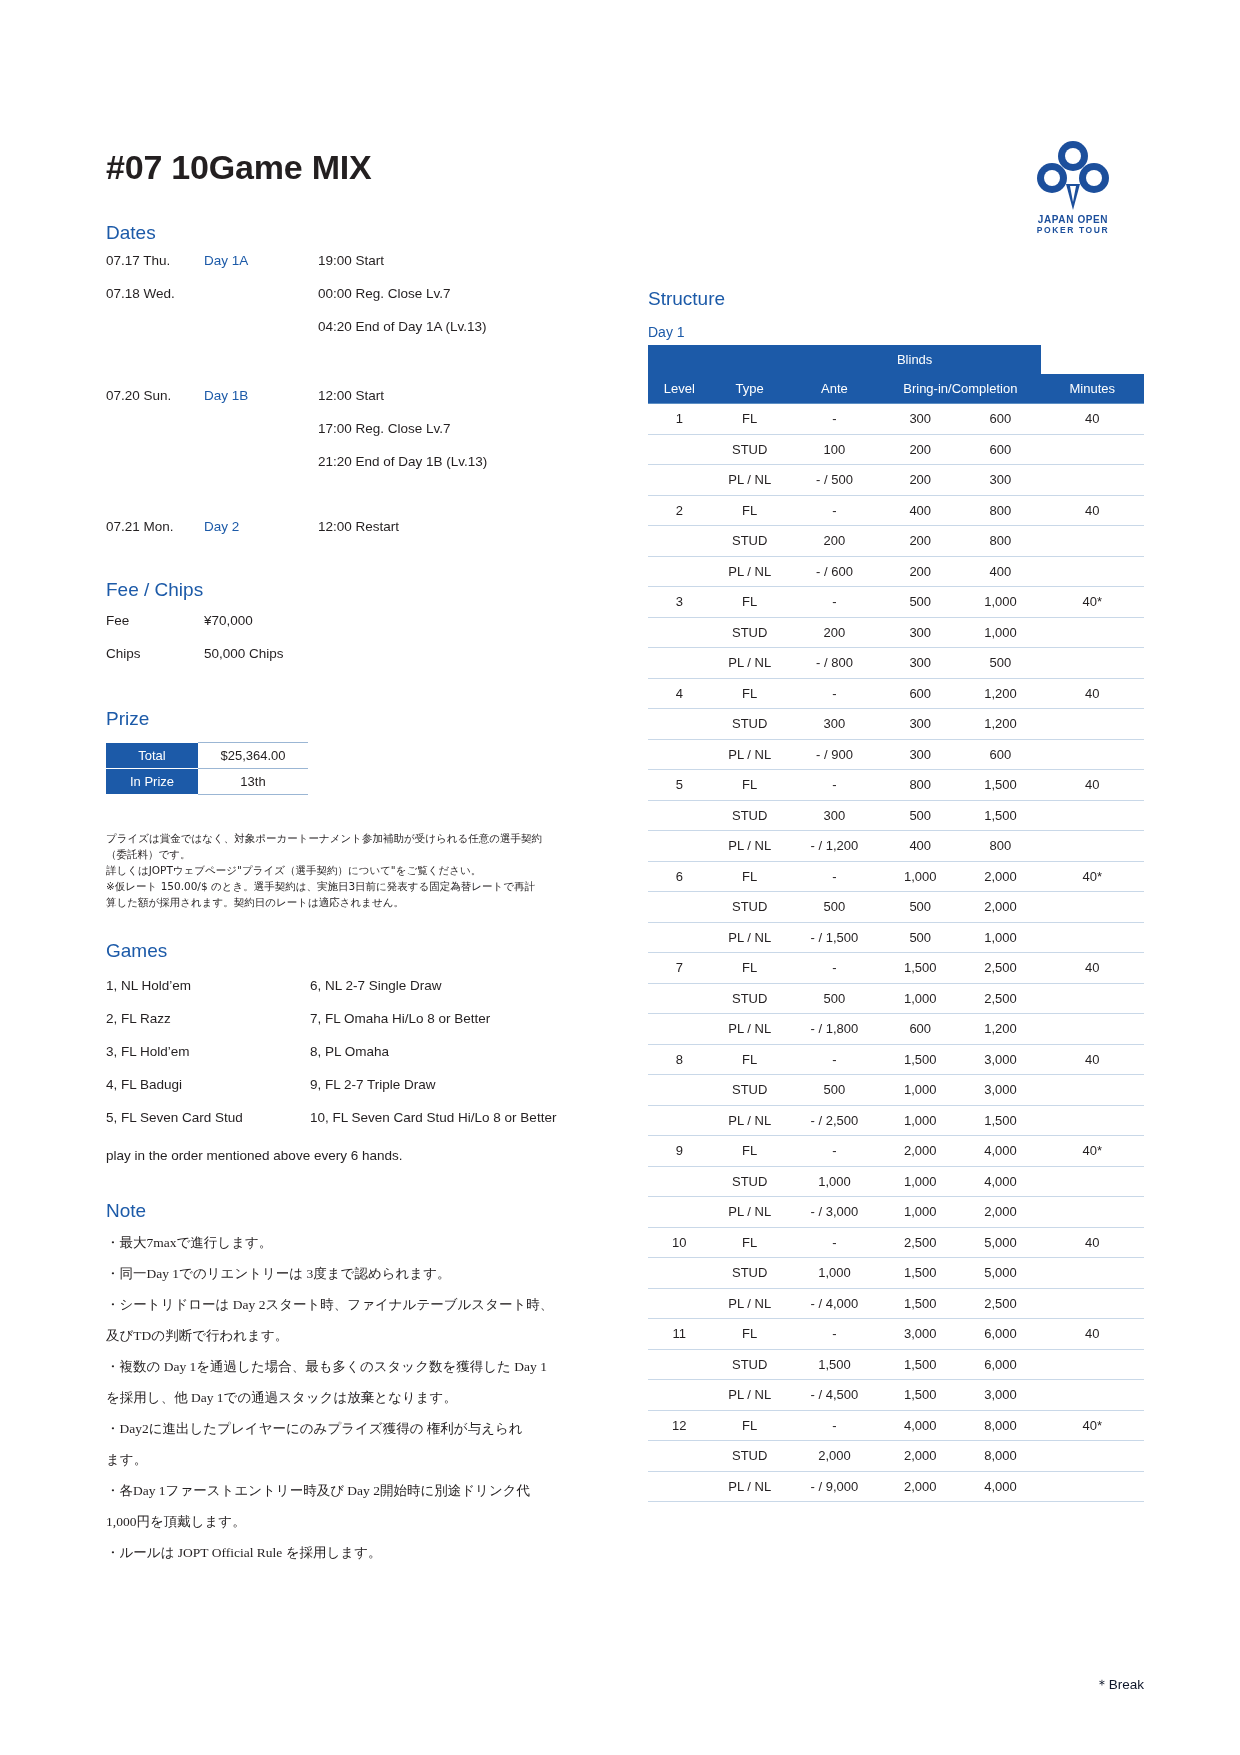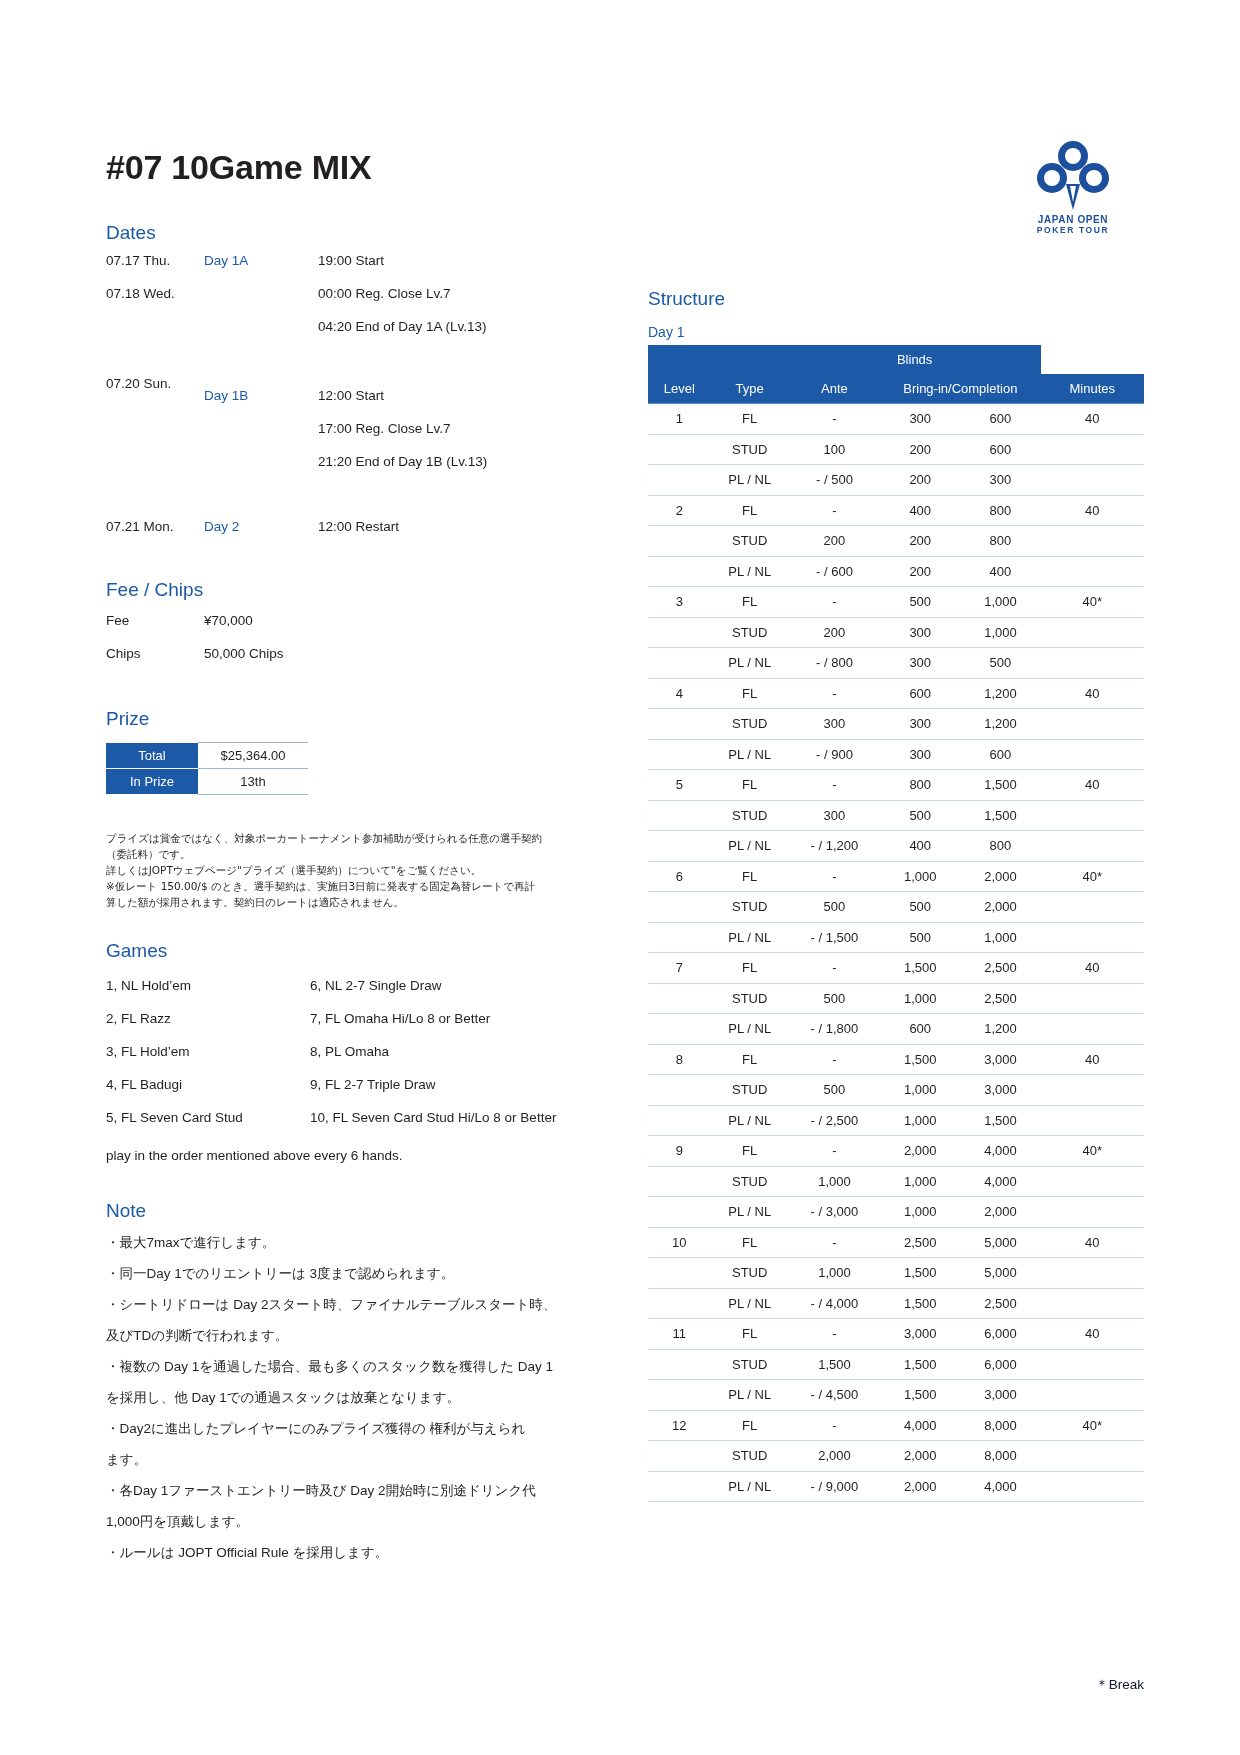--- a/index.html
+++ b/index.html
@@ -102,21 +102,21 @@
     color: #231f20;
     font-family: "DejaVu Sans", sans-serif;
     white-space: nowrap;
   }
   
   .note-line {
     position: absolute;
     font-size: 13.5px;
     line-height: 21px;
     color: #231f20;
-    font-family: Liberation Sans, sans-serif;
+    font-family: Liberation Serif, serif;
     white-space: nowrap;
   }
   
   .struct-wrap {
     position: absolute;
     left: 648px;
     top: 345px;
     width: 496px;
   }
   table.struct {
@@ -183,21 +183,21 @@
   <div class="sec-head" style="left:106px; top:222px;">Dates</div>
 
   <div class="txt" style="left:106px; top:253px;">07.17 Thu.</div>
   <div class="txt blue" style="left:204px; top:253px;">Day 1A</div>
   <div class="txt" style="left:318px; top:253px;">19:00 Start</div>
 
   <div class="txt" style="left:106px; top:286px;">07.18 Wed.</div>
   <div class="txt" style="left:318px; top:286px;">00:00 Reg. Close Lv.7</div>
   <div class="txt" style="left:318px; top:319px;">04:20 End of Day 1A (Lv.13)</div>
 
-  <div class="txt" style="left:106px; top:376px;">07.20 Sun.</div>
+  <div class="txt" style="left:106px; top:388px;">07.20 Sun.</div>
   <div class="txt blue" style="left:204px; top:388px;">Day 1B</div>
   <div class="txt" style="left:318px; top:388px;">12:00 Start</div>
   <div class="txt" style="left:318px; top:421px;">17:00 Reg. Close Lv.7</div>
   <div class="txt" style="left:318px; top:454px;">21:20 End of Day 1B (Lv.13)</div>
 
   <div class="txt" style="left:106px; top:519px;">07.21 Mon.</div>
   <div class="txt blue" style="left:204px; top:519px;">Day 2</div>
   <div class="txt" style="left:318px; top:519px;">12:00 Restart</div>
 
   <div class="sec-head" style="left:106px; top:579px;">Fee / Chips</div>

